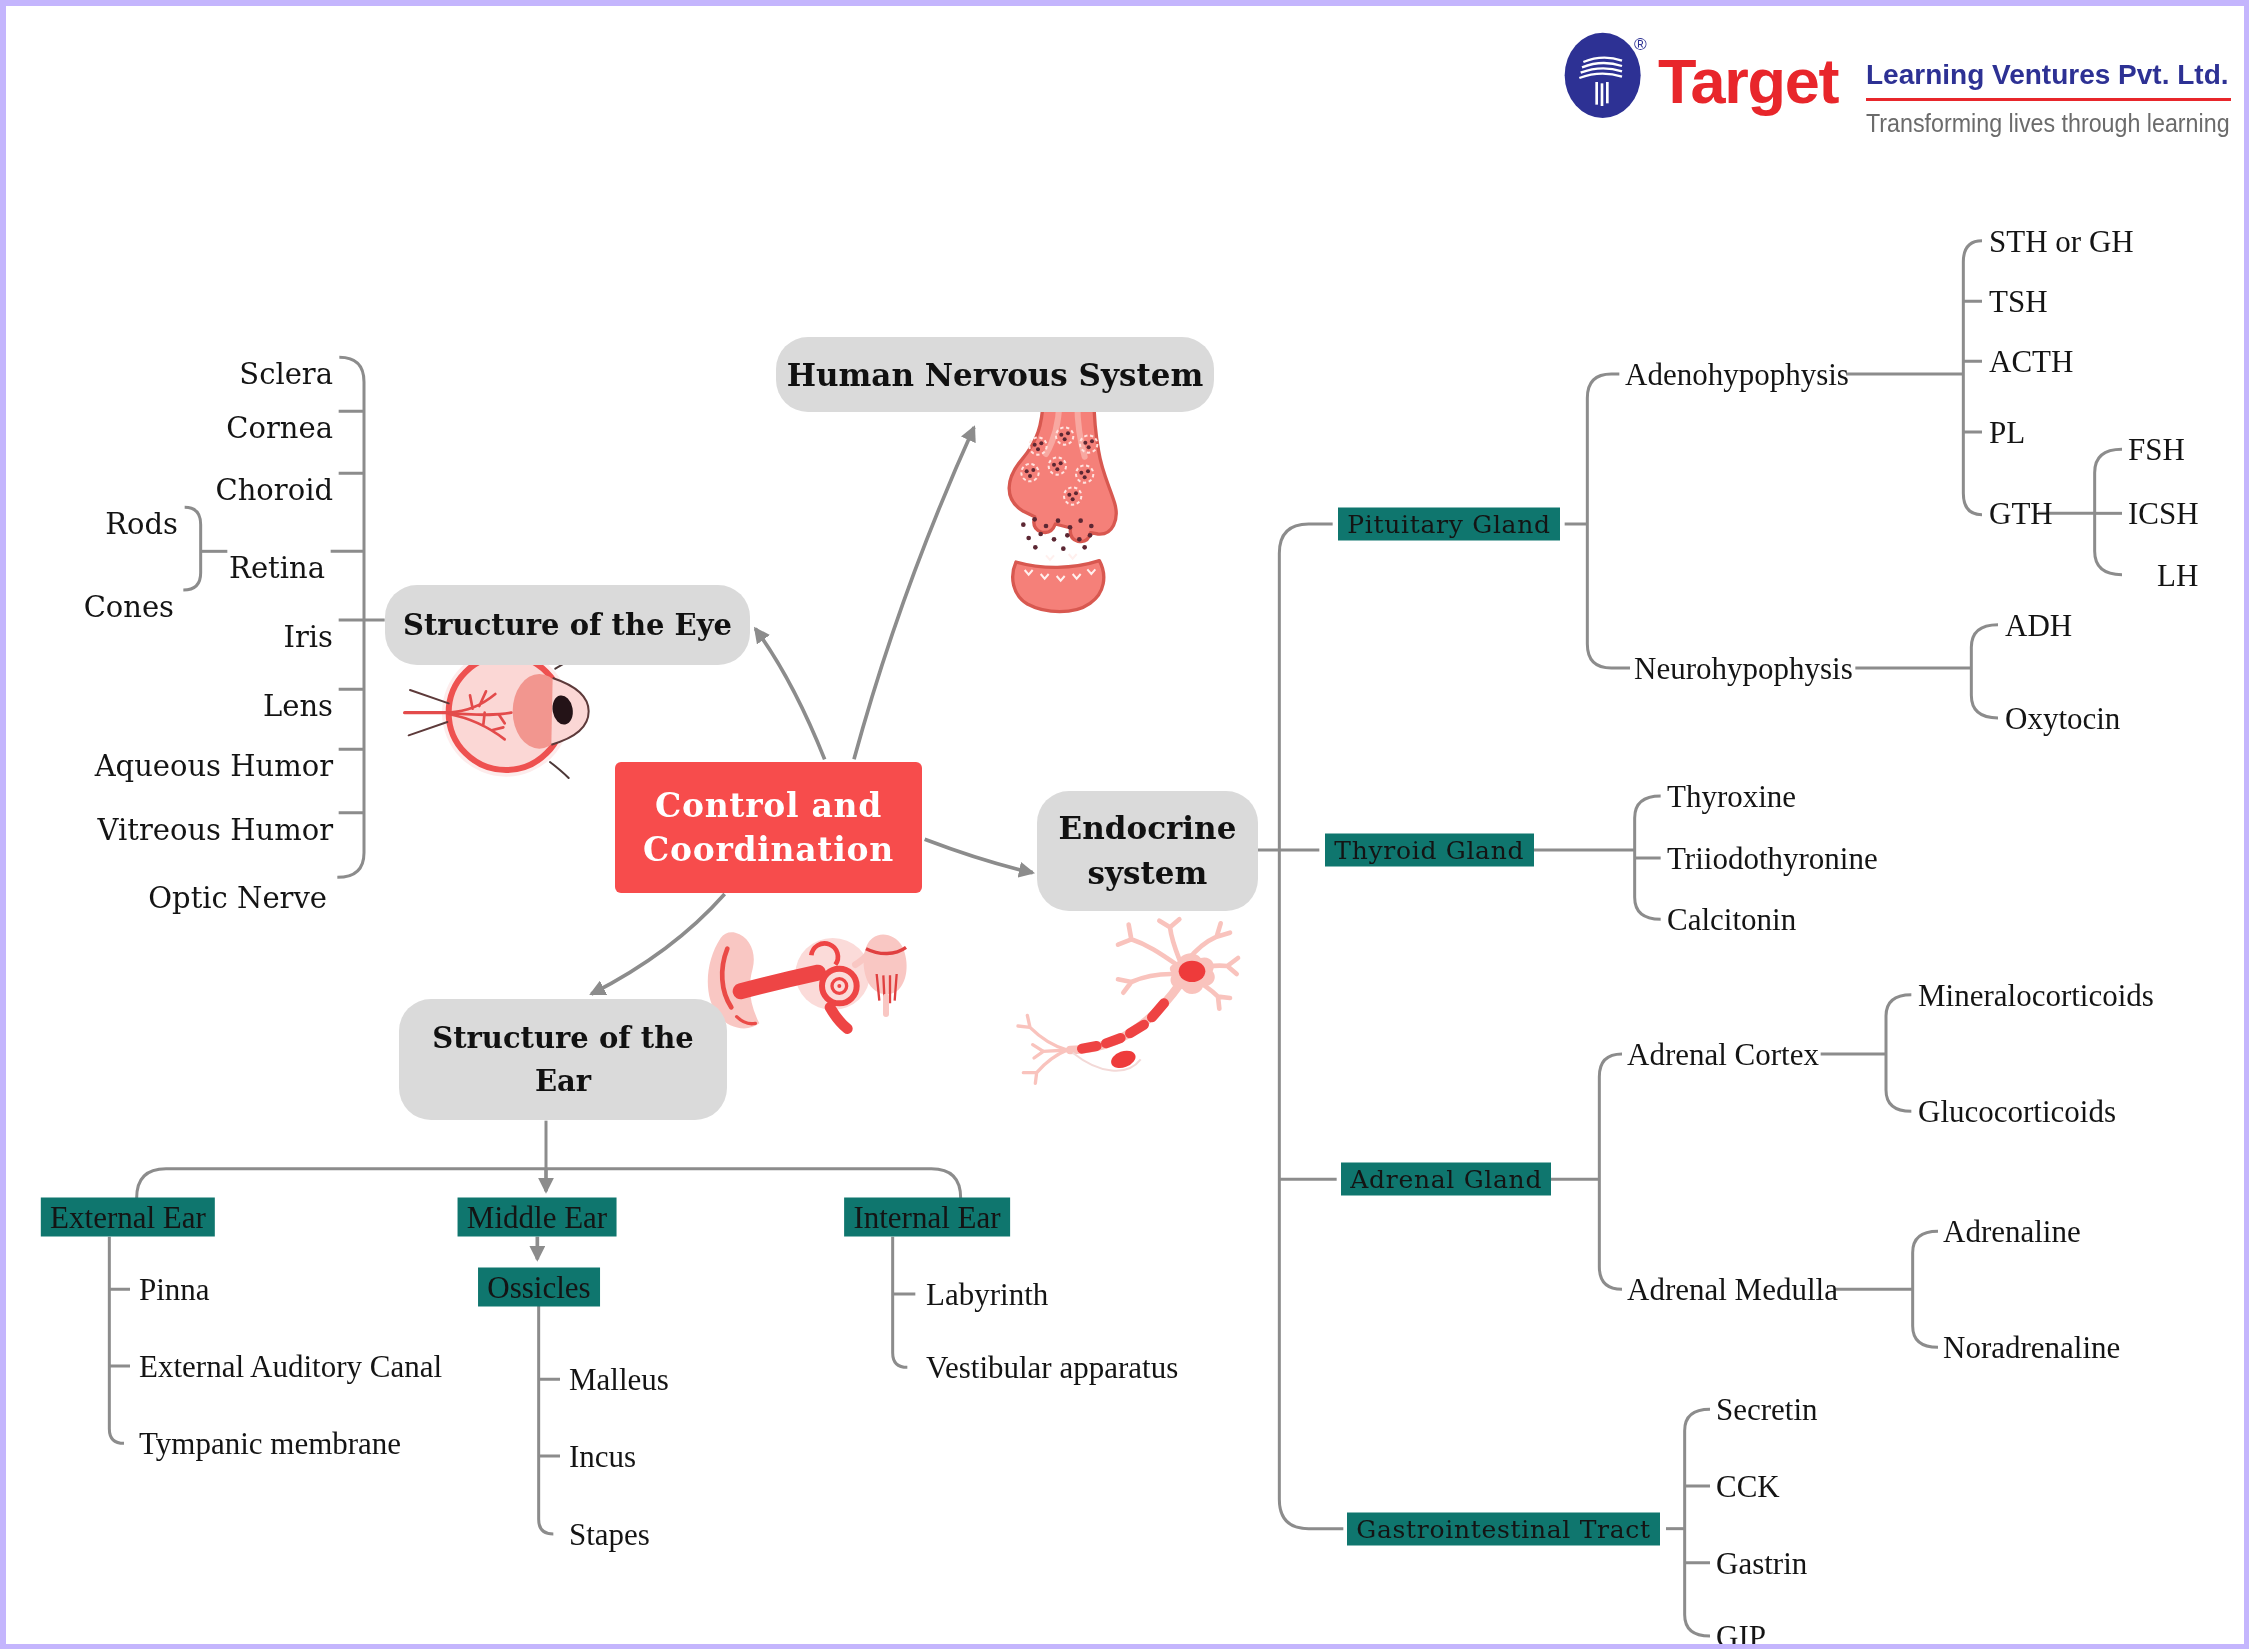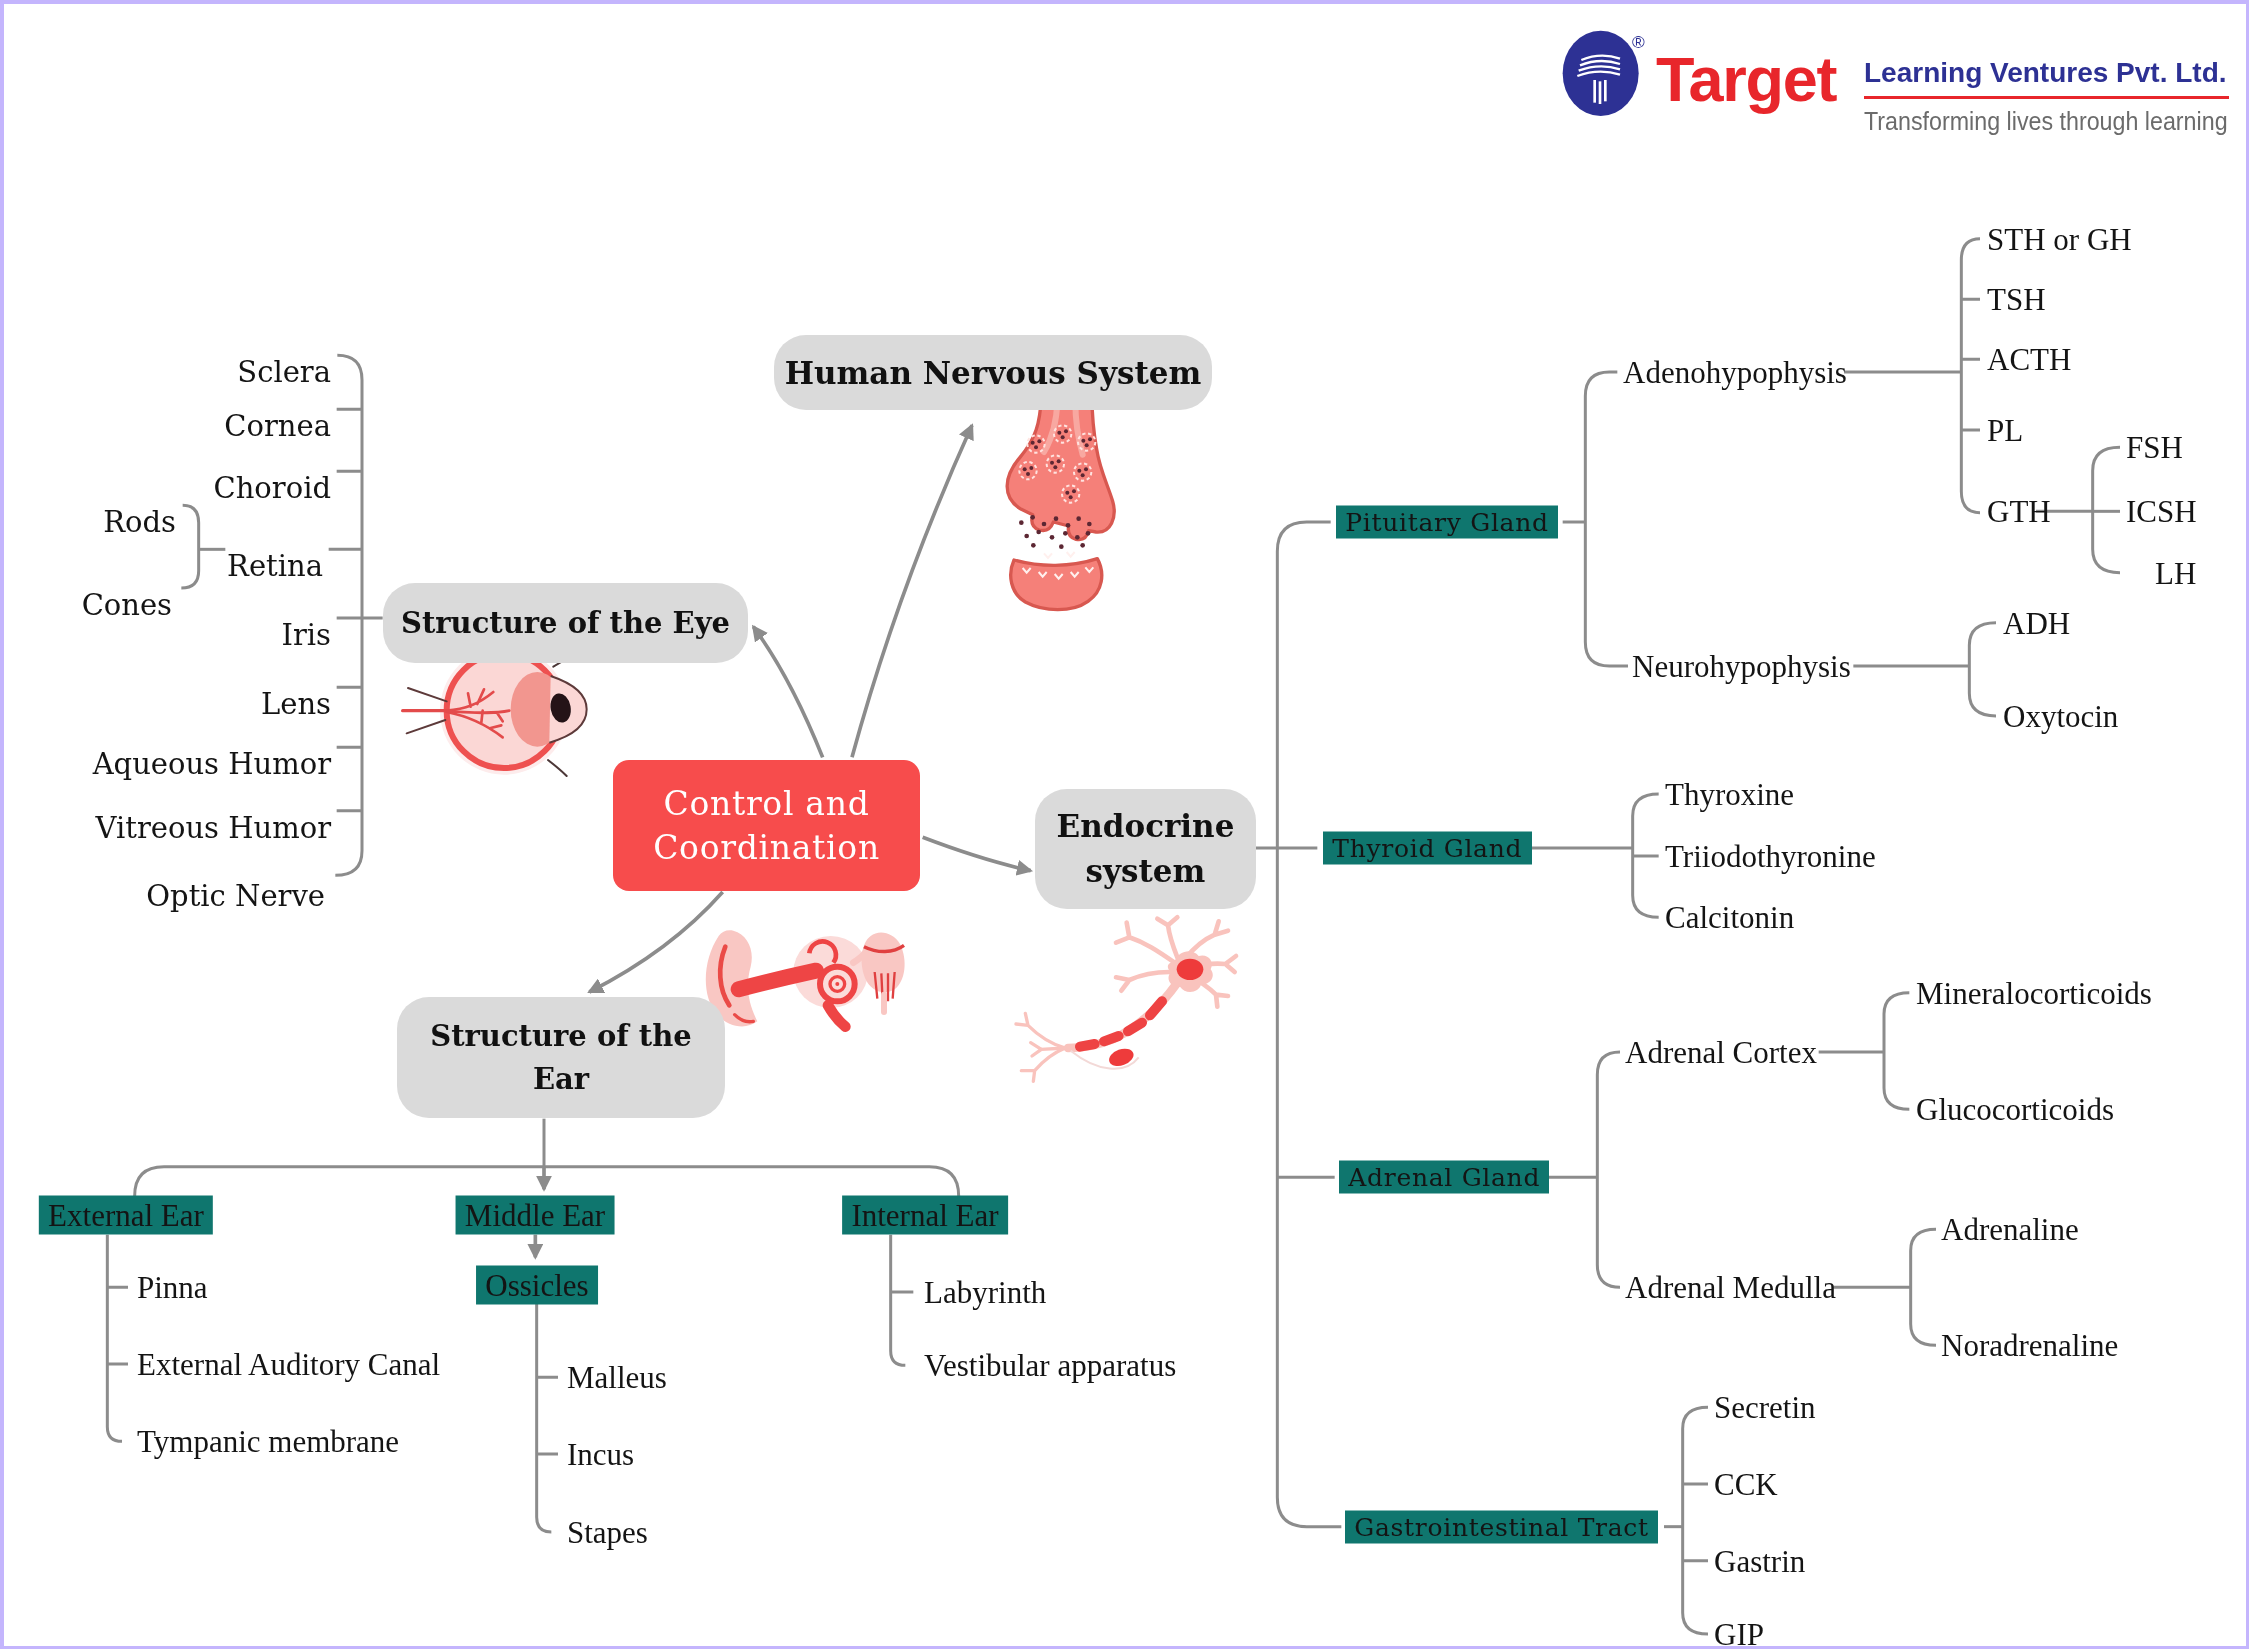--- a/index.html
+++ b/index.html
@@ -1,35 +1,35 @@
 <!DOCTYPE html>
 <html style="font-size:10.7px"><head>
 <meta charset="utf-8">
 <style>
   html,body{margin:0;padding:0;background:#ffffff;}
   #canvas{position:relative;width:2250px;height:1650px;background:#ffffff;
-          border:4px solid #c4b5fd;box-sizing:border-box;overflow:hidden;
+          border:6px solid #c4b5fd;box-sizing:border-box;overflow:hidden;
           font-family:"DejaVu Serif",serif;}
   #wires{position:absolute;left:0;top:0;z-index:0;}
   .t{position:absolute;white-space:nowrap;color:#141414;z-index:2;line-height:1;}
   .s1{font-family:"DejaVu Serif",serif;}
   .s2{font-family:"Liberation Serif",serif;}
   .re{transform:translate(-100%,-50%);}   
   .la{transform:translate(0,-50%);}       
   .ce{transform:translate(-50%,-50%);}    
   .f44{font-size:29px;margin-top:17px;}
   .f46{font-size:31px;}
   .hlpink{background:#0f766e;padding:4px 9.3px;}
   .glandlbl{font-size:25px;letter-spacing:0.7px;}
   .gbox{position:absolute;background:#dadada;border-radius:32px;display:flex;
         flex-direction:column;align-items:center;justify-content:center;text-align:center;
         font-weight:bold;color:#111;z-index:1;font-family:"DejaVu Serif",serif;}
   .redbox{position:absolute;left:609px;top:756px;width:307px;height:131px;background:#f74c4c;
-          border-radius:16px;display:flex;flex-direction:column;align-items:center;justify-content:center;
-          color:#fff;font-weight:normal;font-size:33px;line-height:1.32;letter-spacing:0.7px;z-index:1;}
+          border-radius:6px;display:flex;flex-direction:column;align-items:center;justify-content:center;
+          color:#fff;font-weight:bold;font-size:33px;line-height:1.32;letter-spacing:0.7px;z-index:1;}
   
   .brand{position:absolute;left:1652px;top:39px;font-family:"Liberation Sans",sans-serif;
          font-weight:bold;font-size:63px;color:#e8262b;letter-spacing:-1.3px;z-index:2;}
   .company{position:absolute;left:1860px;top:53px;width:365px;font-family:"Liberation Sans",sans-serif;
            font-weight:bold;font-size:28px;color:#2d3194;z-index:2;white-space:nowrap;}
   .underline{position:absolute;left:1860px;top:92px;width:365px;height:3.3px;background:#e8262b;z-index:2;}
   .tagline{position:absolute;left:1860px;top:103px;font-family:"Liberation Sans",sans-serif;
            font-size:25px;color:#6b6b6b;z-index:2;white-space:nowrap;transform:scaleX(.93);transform-origin:left top;}
   .rmark{position:absolute;left:1628px;top:28px;font-family:"Liberation Sans",sans-serif;
          font-size:17.3px;color:#2d3194;z-index:3;}

